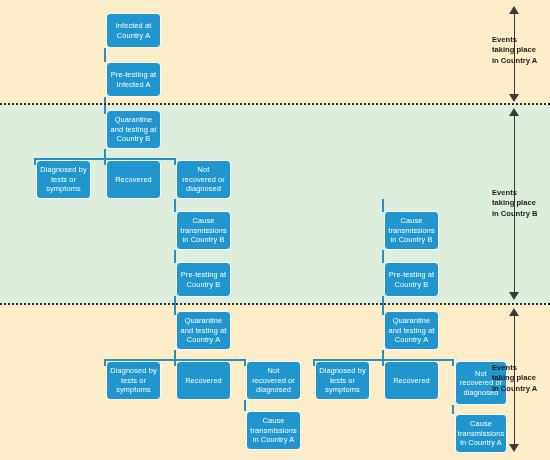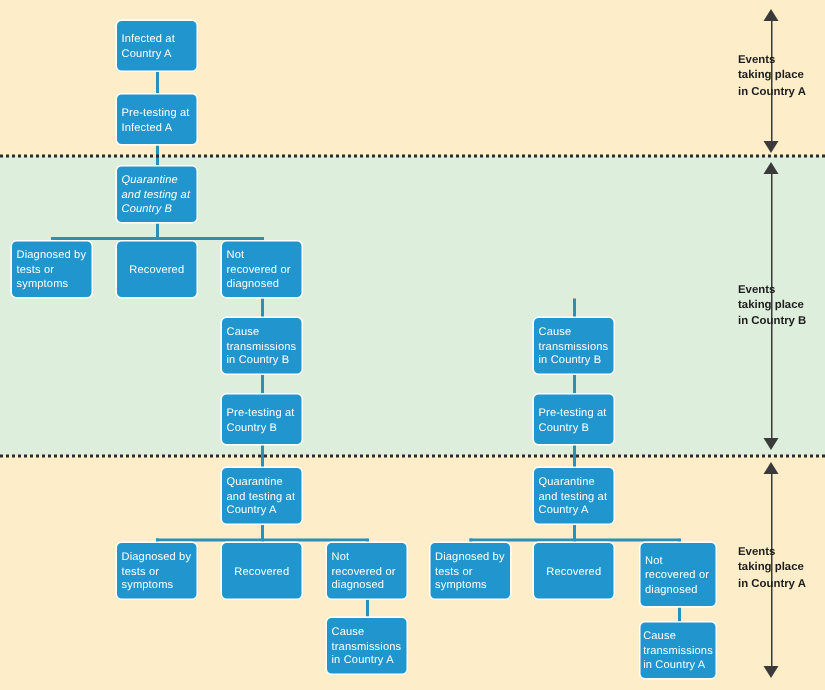--- a/index.html
+++ b/index.html
@@ -36,22 +36,24 @@
     box-sizing:border-box;
     background:#2196ce;
     border:1.5px solid #ffffff;
     border-radius:4px;
     color:#ffffff;
     font-size:7.4px;
     line-height:9.6px;
     display:flex;
     align-items:center;
     justify-content:center;
+    text-align:center;
     padding:2px 3px;
     letter-spacing:.1px;
+    margin-left:29px;
   }
   .rail-line{position:absolute;left:514px;width:1.4px;background:#3a3a3a;}
   .arw{
     position:absolute;left:509px;width:0;height:0;
     border-left:5.5px solid transparent;
     border-right:5.5px solid transparent;
   }
   .arw-up{border-bottom:8px solid #3a3a3a;}
   .arw-dn{border-top:8px solid #3a3a3a;}
   .rail-label{
@@ -105,21 +107,21 @@
   <div class="ln lnv" style="left:382px;top:359px;height:7px;"></div>
   <div class="ln lnv" style="left:452px;top:359px;height:7px;"></div>
   <div class="ln lnv" style="left:452px;top:405px;height:9px;"></div>
 
   <div class="sep sep1"></div>
   <div class="sep sep2"></div>
 
   <div class="node" style="left:77px;top:13px;width:55px;height:35px;">Infected at Country A</div>
   <div class="node" style="left:77px;top:62px;width:55px;height:35px;">Pre-testing at Infected A</div>
 
-  <div class="node" style="left:77px;top:110px;width:55px;height:39px;font-style:italic;">Quarantine and testing at Country B</div>
+  <div class="node" style="left:77px;top:110px;width:55px;height:39px;">Quarantine and testing at Country B</div>
 
   <div class="node" style="left:7px;top:160px;width:55px;height:39px;">Diagnosed by tests or symptoms</div>
   <div class="node" style="left:77px;top:160px;width:55px;height:39px;">Recovered</div>
   <div class="node" style="left:147px;top:160px;width:55px;height:39px;">Not recovered or diagnosed</div>
 
   <div class="node" style="left:147px;top:211px;width:55px;height:39px;">Cause transmissions in Country B</div>
   <div class="node" style="left:147px;top:262px;width:55px;height:35px;">Pre-testing at Country B</div>
 
   <div class="node" style="left:355px;top:211px;width:55px;height:39px;">Cause transmissions in Country B</div>
   <div class="node" style="left:355px;top:262px;width:55px;height:35px;">Pre-testing at Country B</div>

